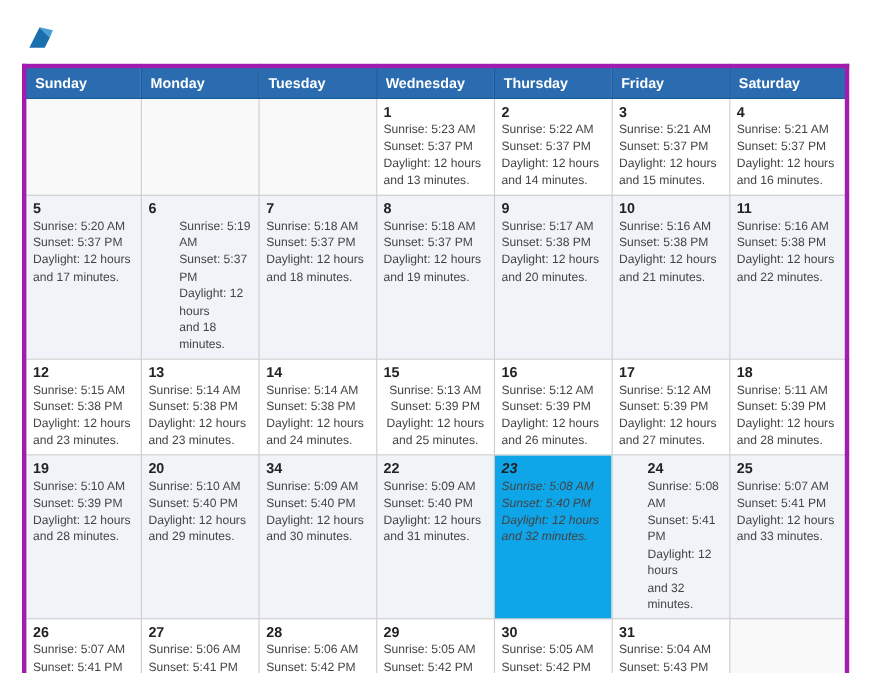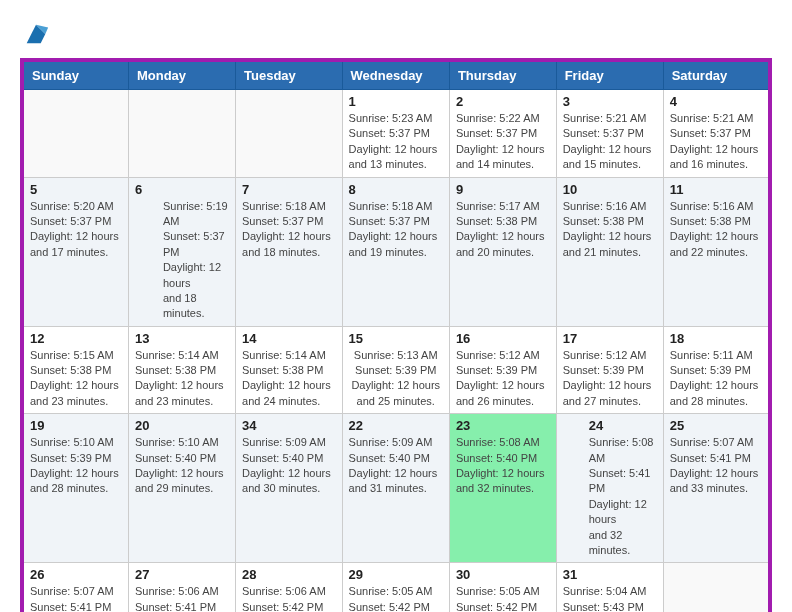--- a/index.html
+++ b/index.html
@@ -279,21 +279,21 @@
 Daylight: 12 hours
 and 30 minutes.</div>
         </td>
         <td style="background: rgb(240, 244, 248);">
           <div class="day-number">22</div>
           <div class="day-info" style="white-space: pre-line;">Sunrise: 5:09 AM
 Sunset: 5:40 PM
 Daylight: 12 hours
 and 31 minutes.</div>
         </td>
-        <td style="background: #86efac;">
+        <td style="background: #0ea5e9; font-style: italic;">
           <div class="day-number">23</div>
           <div class="day-info" style="white-space: pre-line;">Sunrise: 5:08 AM
 Sunset: 5:40 PM
 Daylight: 12 hours
 and 32 minutes.</div>
         </td>
         <td style="background: rgb(240, 244, 248); padding-left: 32px;">
           <div class="day-number">24</div>
           <div class="day-info" style="white-space: pre-line;">Sunrise: 5:08 AM
 Sunset: 5:41 PM

